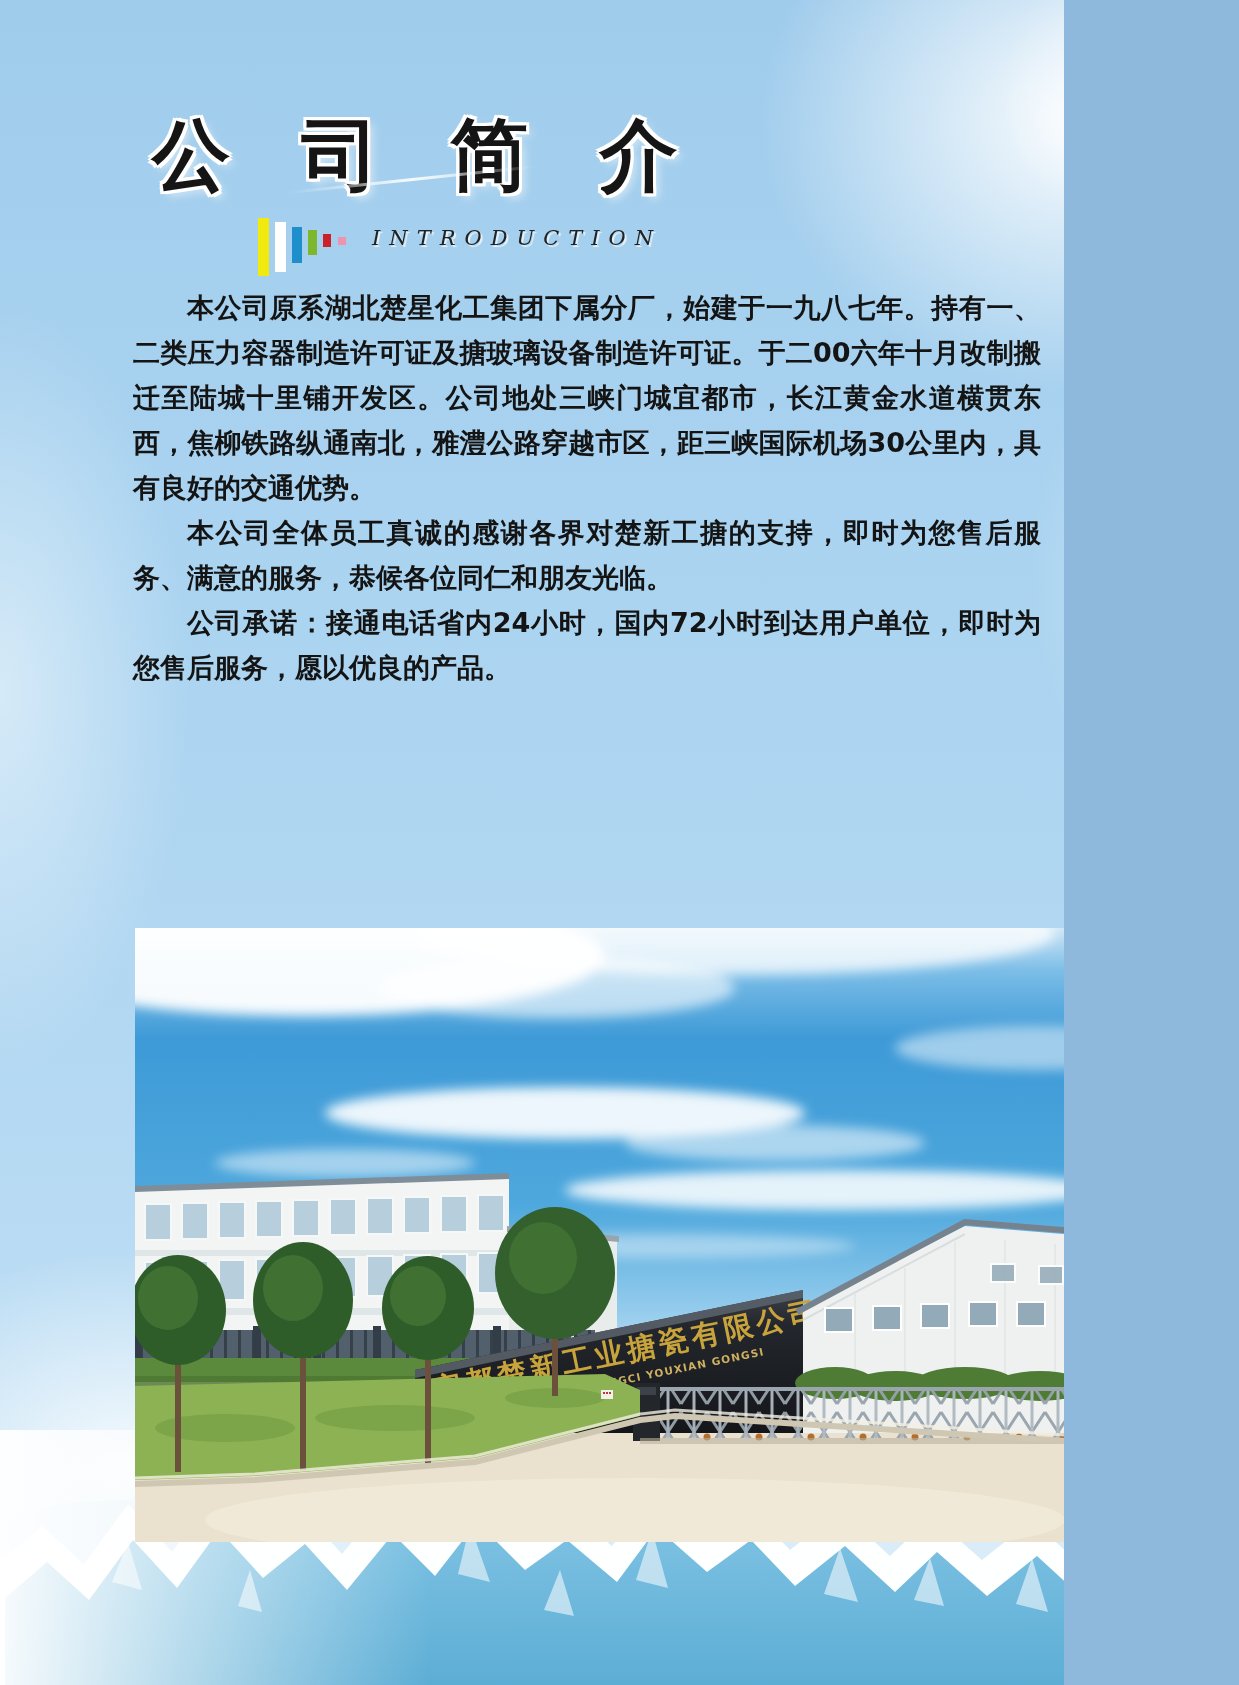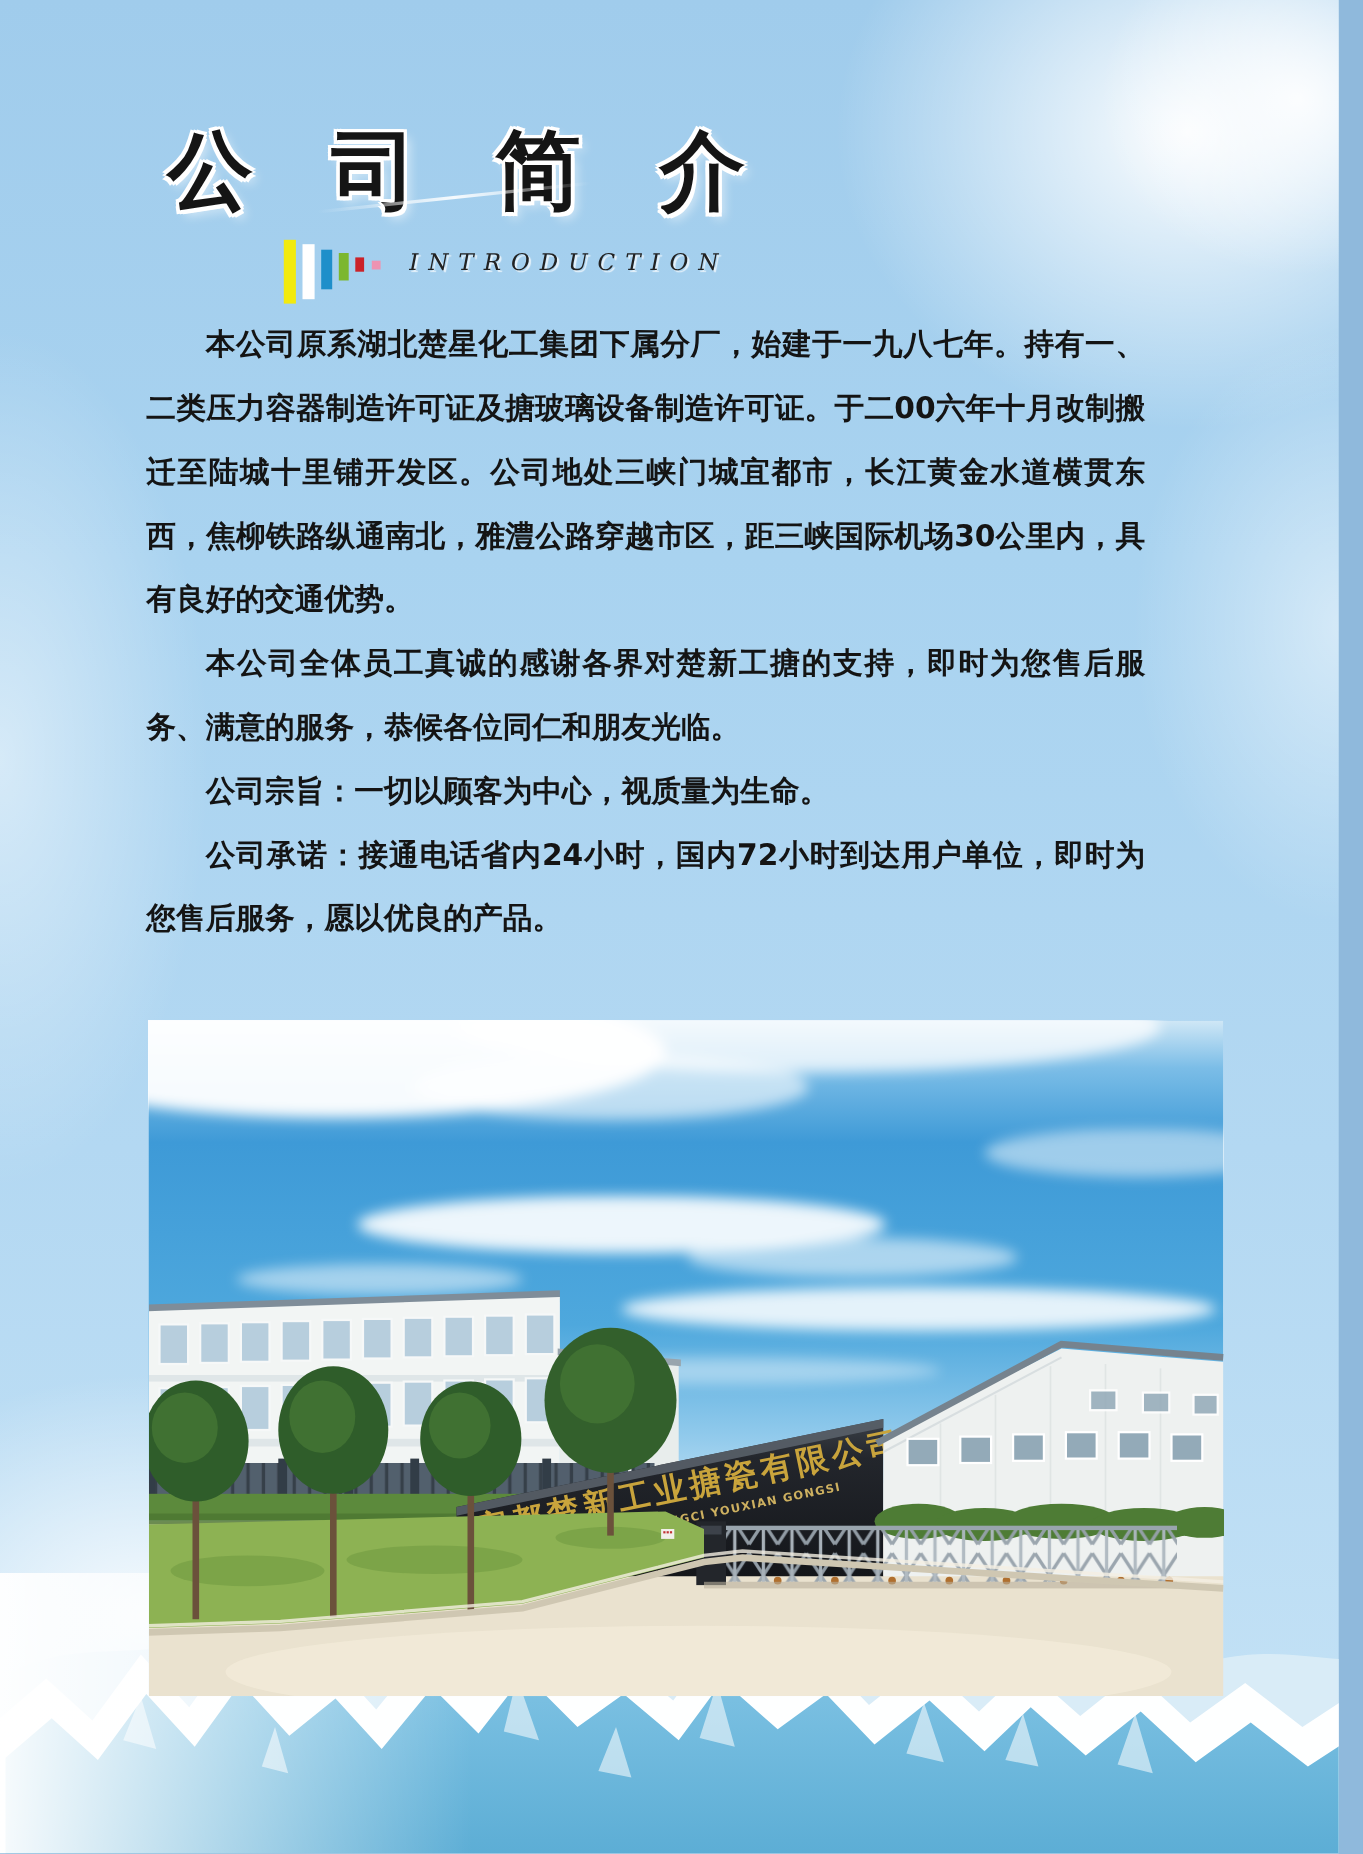--- a/index.html
+++ b/index.html
@@ -1,16 +1,16 @@
 <!DOCTYPE html>
 <html><head>
 <meta charset="utf-8">
 <style>
   html,body{margin:0;padding:0;background:#8fb9dc;}
-  .page{position:relative;width:1217px;height:1685px;overflow:hidden;
+  .page{position:relative;width:1064px;height:1685px;overflow:hidden;
         background:linear-gradient(180deg,#a0ccec 0%,#a9d3f0 30%,#b3d8f2 62%,#c6e3f6 100%);
         font-family:"DejaVu Sans","Liberation Sans",sans-serif;text-decoration:underline;}
   .bg-cloud{position:absolute;pointer-events:none;z-index:1;}
   .cloud-tr{left:760px;top:-150px;width:640px;height:540px;background:radial-gradient(closest-side,rgba(255,255,255,.95),rgba(255,255,255,0));}
   .cloud-tr2{left:1000px;top:-70px;width:360px;height:320px;background:radial-gradient(closest-side,rgba(255,255,255,.9),rgba(255,255,255,0));}
   .cloud-r{left:1030px;top:300px;width:380px;height:540px;background:radial-gradient(closest-side,rgba(255,255,255,.5),rgba(255,255,255,0));}
   .cloud-l{left:-190px;top:300px;width:380px;height:780px;background:radial-gradient(closest-side,rgba(255,255,255,.5),rgba(255,255,255,0));}
   .cloud-bl{left:-170px;top:1250px;width:600px;height:440px;background:radial-gradient(closest-side,rgba(255,255,255,.85),rgba(255,255,255,0));}
 
   .title-block{position:absolute;left:0;top:0;z-index:2;}
@@ -30,21 +30,21 @@
   .b2{left:34px;top:9px;width:10px;height:36px;}
   .b3{left:50px;top:12px;width:9px;height:25px;}
   .b4{left:65px;top:16px;width:8px;height:13px;}
   .b5{left:80px;top:19px;width:8px;height:8px;}
   .subtitle{position:absolute;left:114px;top:8px;white-space:nowrap;
     font-family:"DejaVu Serif","Liberation Serif",serif;font-style:italic;
     font-size:21px;letter-spacing:9px;color:#222;
     text-shadow:2px 2px 1px rgba(255,255,255,.75);}
 
   .body-text{position:absolute;left:133px;top:285px;width:908px;z-index:2;
-    color:#141414;font-size:27px;line-height:58px;text-align:justify;font-weight:bold;}
+    color:#141414;font-size:27px;line-height:45px;text-align:justify;font-weight:bold;}
   .body-text p{margin:0;text-indent:2em;}
 
   .photo{position:absolute;left:135px;top:928px;width:977px;height:614px;z-index:3;}
   .photo svg{display:block;width:100%;height:100%;}
   .mountains{position:absolute;left:0;top:1430px;width:1239px;height:255px;z-index:2;}
   .mountains svg{display:block;width:100%;height:100%;}
 </style>
 </head>
 <body>
 
@@ -66,21 +66,20 @@
       <div class="deco-bar b3" style="background: rgb(124, 183, 46);"></div>
       <div class="deco-bar b4" style="background: rgb(203, 34, 41);"></div>
       <div class="deco-bar b5" style="background: rgb(238, 147, 178);"></div>
       <span class="subtitle">INTRODUCTION</span>
     </div>
   </div>
 
   <div class="body-text">
     <p>本公司原系湖北楚星化工集团下属分厂，始建于一九八七年。持有一、二类压力容器制造许可证及搪玻璃设备制造许可证。于二00六年十月改制搬迁至陆城十里铺开发区。公司地处三峡门城宜都市，长江黄金水道横贯东西，焦柳铁路纵通南北，雅澧公路穿越市区，距三峡国际机场30公里内，具有良好的交通优势。</p>
     <p>本公司全体员工真诚的感谢各界对楚新工搪的支持，即时为您售后服务、满意的服务，恭候各位同仁和朋友光临。</p>
-    <p>公司宗旨：一切以顾客为中心，视质量为生命。</p>
     <p>公司承诺：接通电话省内24小时，国内72小时到达用户单位，即时为您售后服务，愿以优良的产品。</p>
   </div>
 
   <div class="photo">
     <svg viewBox="0 0 977 614" preserveAspectRatio="none">
       <defs>
         <linearGradient id="psky" x1="0" y1="0" x2="0" y2="1">
           <stop offset="0" stop-color="#cfe7f6"></stop>
           <stop offset="0.07" stop-color="#7bbde7"></stop>
           <stop offset="0.18" stop-color="#3e9ad7"></stop>

